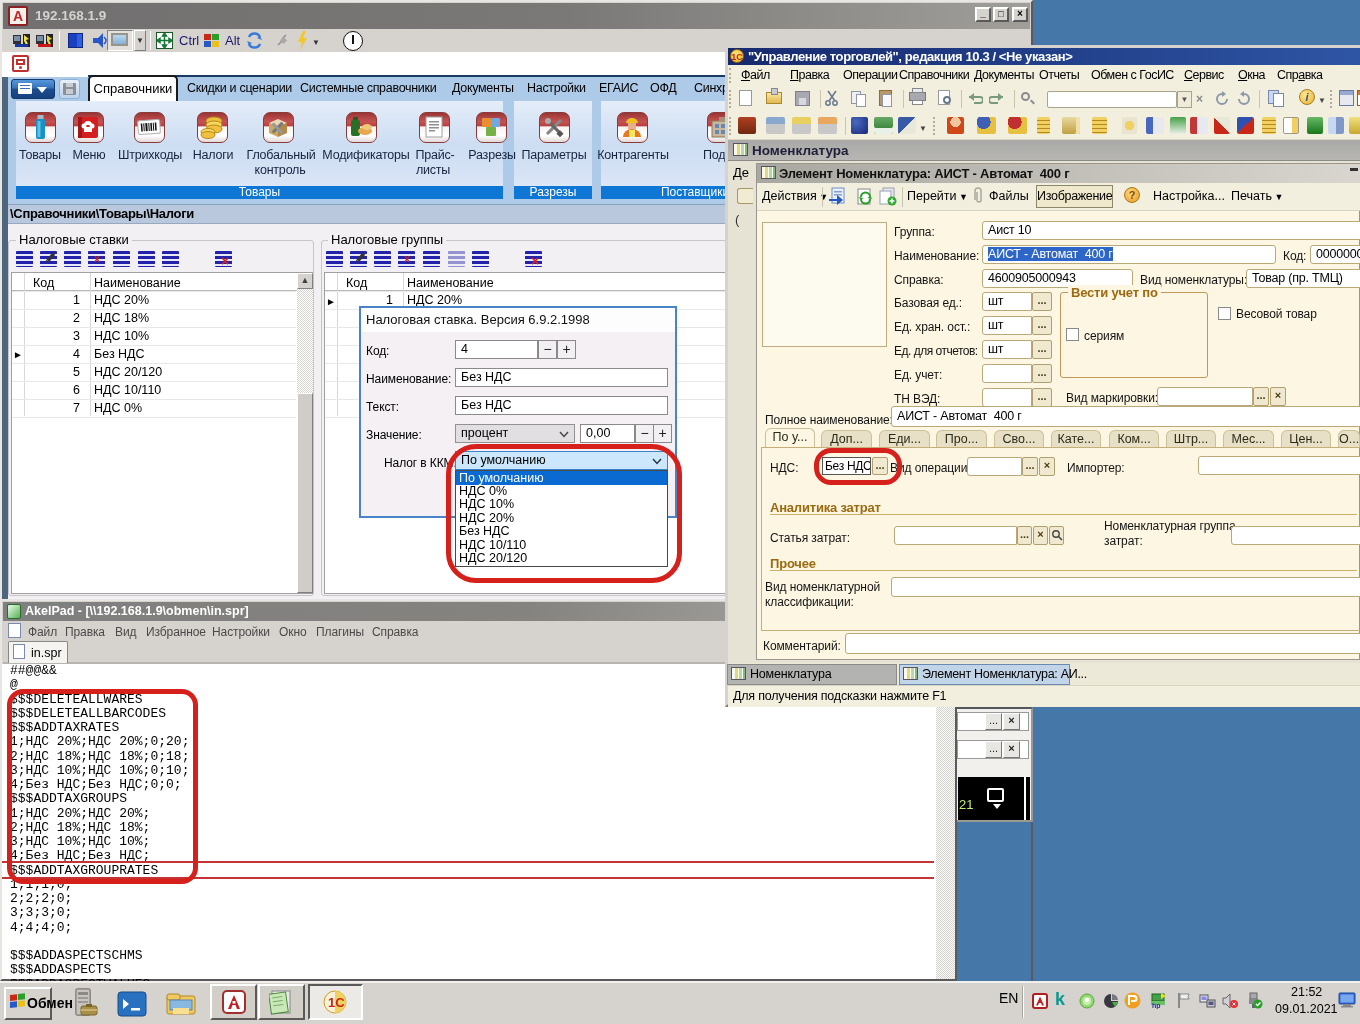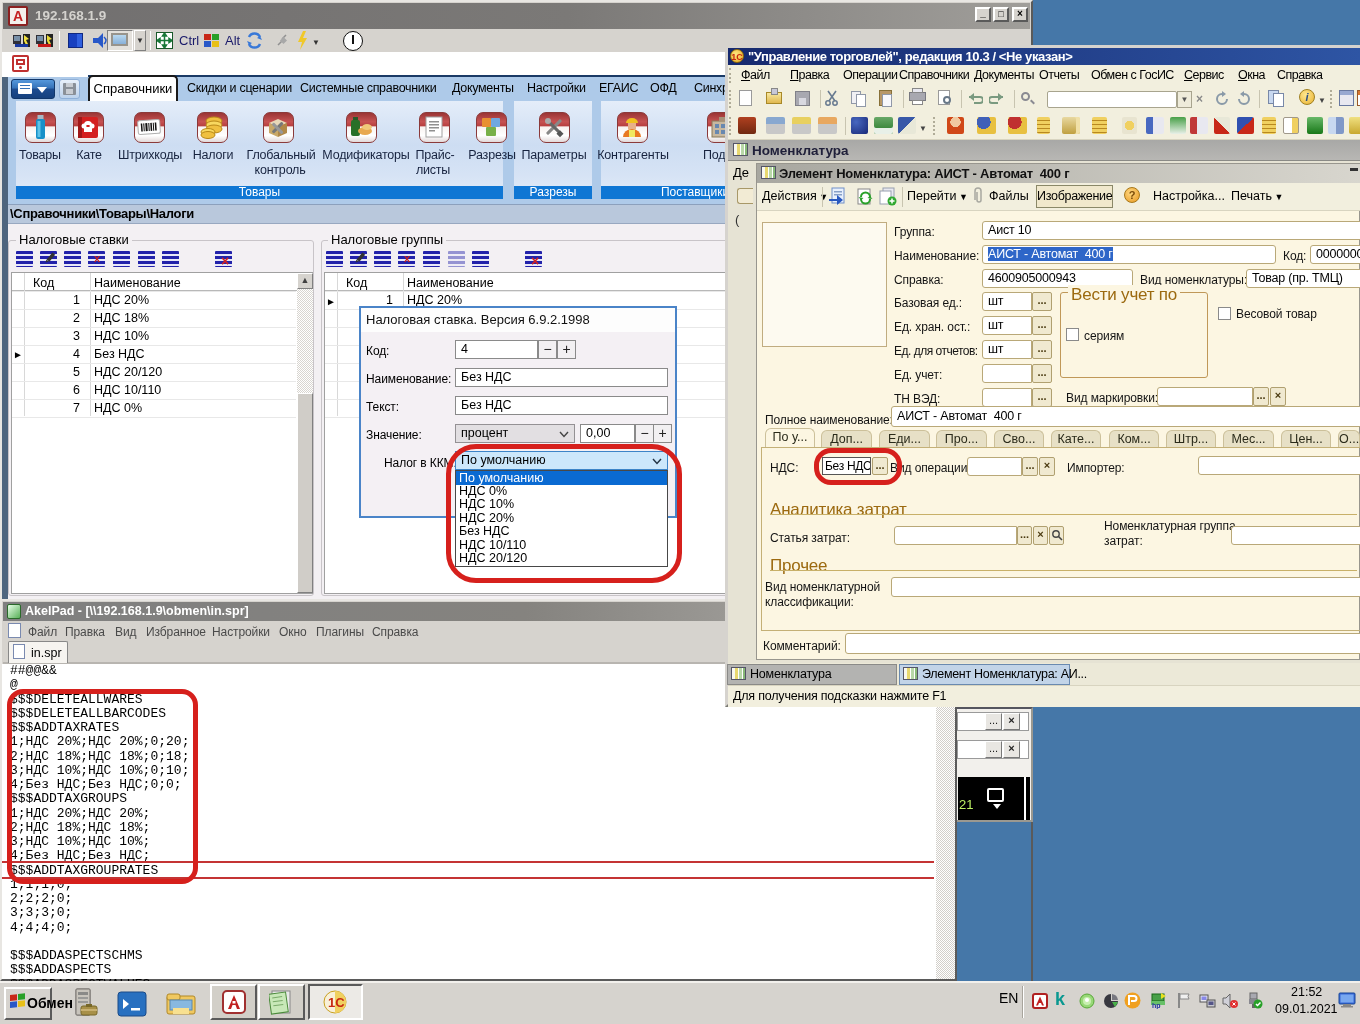--- a/index.html
+++ b/index.html
@@ -14,21 +14,21 @@
 .hline{height:1px;background:#E8E8E8}
 .dlbl{font-size:12px;color:#000;letter-spacing:-0.1px}
 .dinp{height:19px;background:#fff;border:1px solid #8A8A8A;font-size:12.5px;line-height:17px;padding-left:5px;color:#000}
 .spin{width:19px;height:19px;background:#F2F0F2;border:1px solid #8A8A8A;text-align:center;line-height:16px;font-size:14px;color:#222}
 .ditm{font-size:12.5px;color:#000;line-height:13px}
 .akm{top:625px;font-size:12px;color:#4A4A4A;letter-spacing:-0.1px}
 .fbt{width:17px;height:17px;background:#E8E6E2;border:1px solid;border-color:#fff #787878 #787878 #fff;font-size:11px;text-align:center;line-height:13px;color:#222}
 .lbl1c{font-size:12px;color:#141414;letter-spacing:-0.1px;white-space:nowrap}
 .inp1c{background:#fff;border:1px solid #B9A878;border-radius:3px;height:19px;font-size:12.5px;line-height:17px;padding-left:5px;color:#000;letter-spacing:-0.2px;white-space:nowrap;overflow:hidden}
 .btn1c{background:#F0E9D0;border:1px solid #B0A070;border-radius:2px;height:19px;font-size:11px;font-weight:bold;text-align:center;color:#4a3a10;line-height:15px}
-.hdr1c{font-size:17px;font-weight:normal;color:#9C6A10;letter-spacing:-0.2px}
+.hdr1c{font-size:13px;font-weight:bold;color:#9C6A10;letter-spacing:-0.2px}
 .tab1c{top:430px;height:18px;background:#E7E0C6;border:1px solid #CCC09A;border-bottom:none;border-radius:6px 6px 0 0;font-size:12.5px;color:#2a2a1a;text-align:center;line-height:17px}
 .cb1c{width:13px;height:13px;background:#fff;border:1px solid #8a8a8a}
 .m1c{top:68px;font-size:12.5px;color:#000;letter-spacing:-0.5px}
 .tblico{width:15px;height:13px;background:#fff;border:1px solid #556;background:linear-gradient(90deg,#F8F8F0 0 3px,#E8D870 3px 6px,#fff 6px 7px,#B8D8A8 7px 10px,#fff 10px 11px,#88B878 11px 14px)}
 .p2{top:117px;height:17px;border-radius:2px}
 </style>
 </head>
 <body>
 <div id="screen">
 
@@ -216,21 +216,21 @@
 <div class="ab ribi" style="left:707px"><svg width="28" height="28">
         <rect x="4" y="8" width="20" height="16" fill="#C8B8A0" stroke="#887858"></rect>
         <rect x="7" y="11" width="4" height="4" fill="#6888B0"></rect>
         <rect x="13" y="11" width="4" height="4" fill="#6888B0"></rect>
         <rect x="19" y="11" width="3" height="4" fill="#6888B0"></rect>
         <rect x="7" y="17" width="4" height="4" fill="#6888B0"></rect>
         <rect x="13" y="17" width="4" height="4" fill="#6888B0"></rect>
         <rect x="11" y="4" width="7" height="4" fill="#A89078"></rect>
       </svg></div>
 <div class="ab ribl" style="left:-20px">Товары</div>
-<div class="ab ribl" style="left:29px">Кате</div>
+<div class="ab ribl" style="left:29px">Меню</div>
 <div class="ab ribl" style="left:90px">Штрихкоды</div>
 <div class="ab ribl" style="left:153px">Налоги</div>
 <div class="ab ribl" style="left:221px">Глобальный</div>
 <div class="ab ribl" style="left:220px;top:163px">контроль</div>
 <div class="ab ribl" style="left:306px">Модификаторы</div>
 <div class="ab ribl" style="left:375px">Прайс-</div>
 <div class="ab ribl" style="left:373px;top:163px">листы</div>
 <div class="ab ribl" style="left:432px">Разрезы</div>
 <div class="ab ribl" style="left:494px">Параметры</div>
 <div class="ab ribl" style="left:573px">Контрагенты</div>

